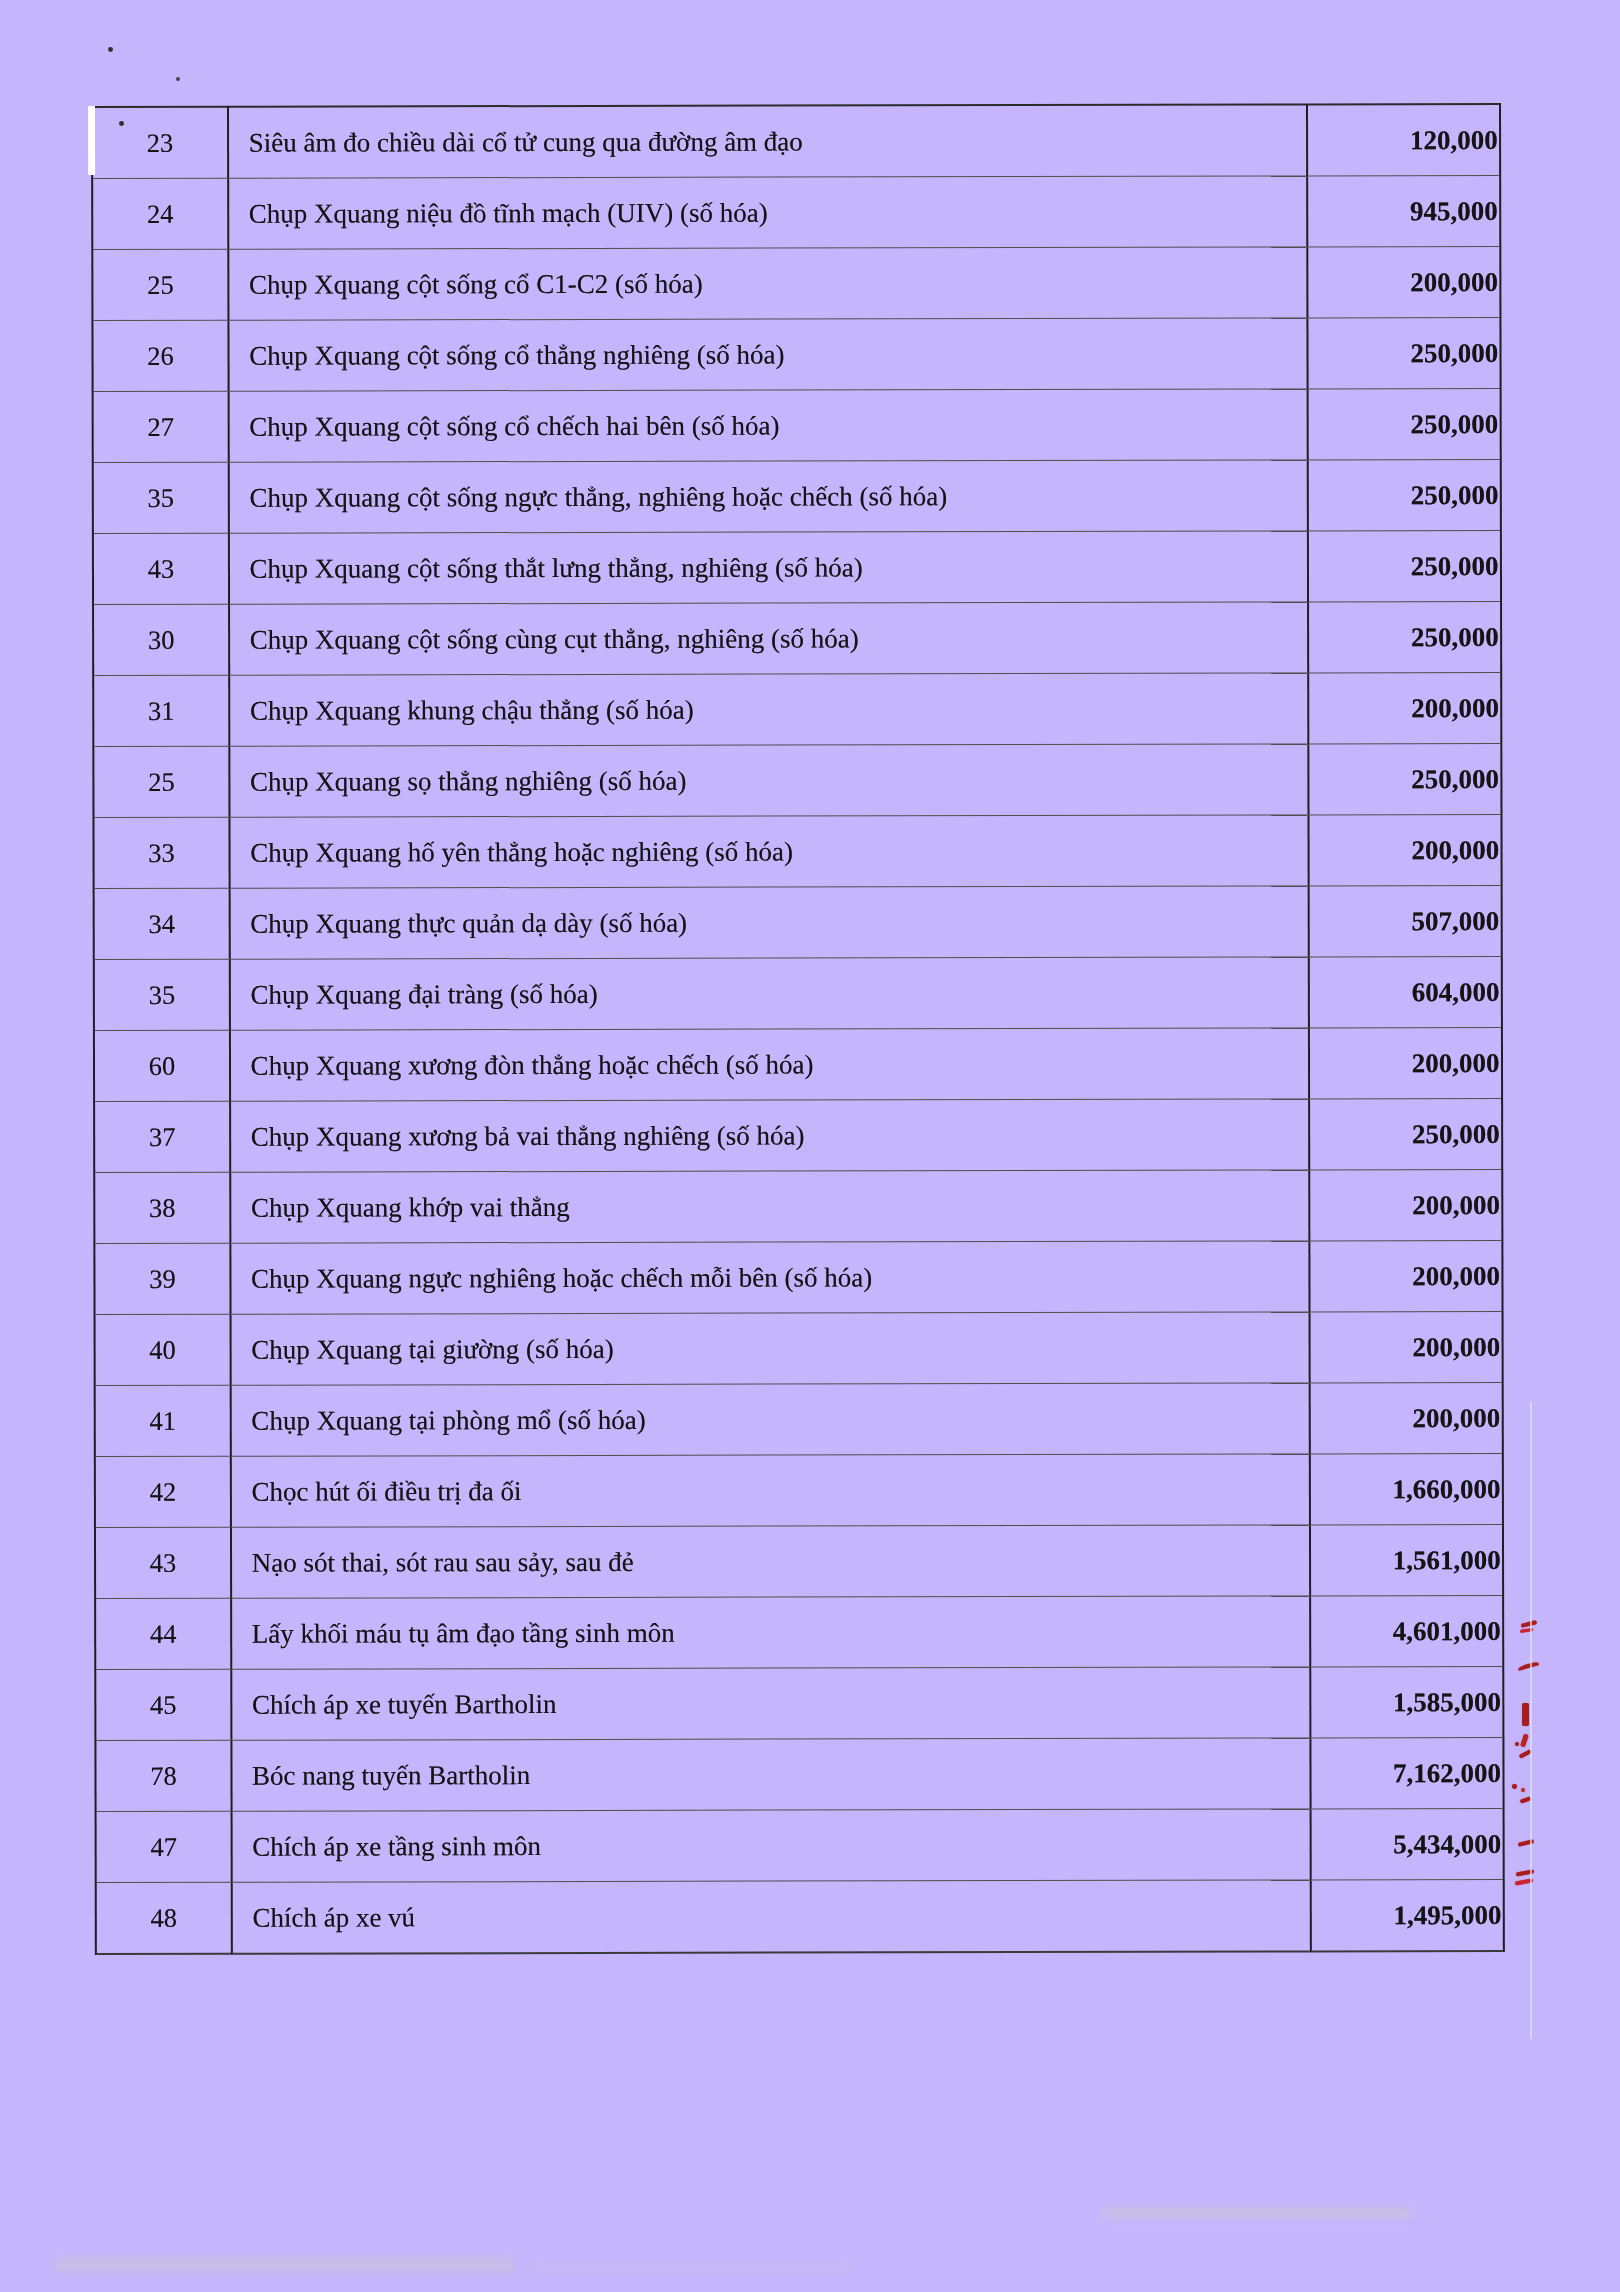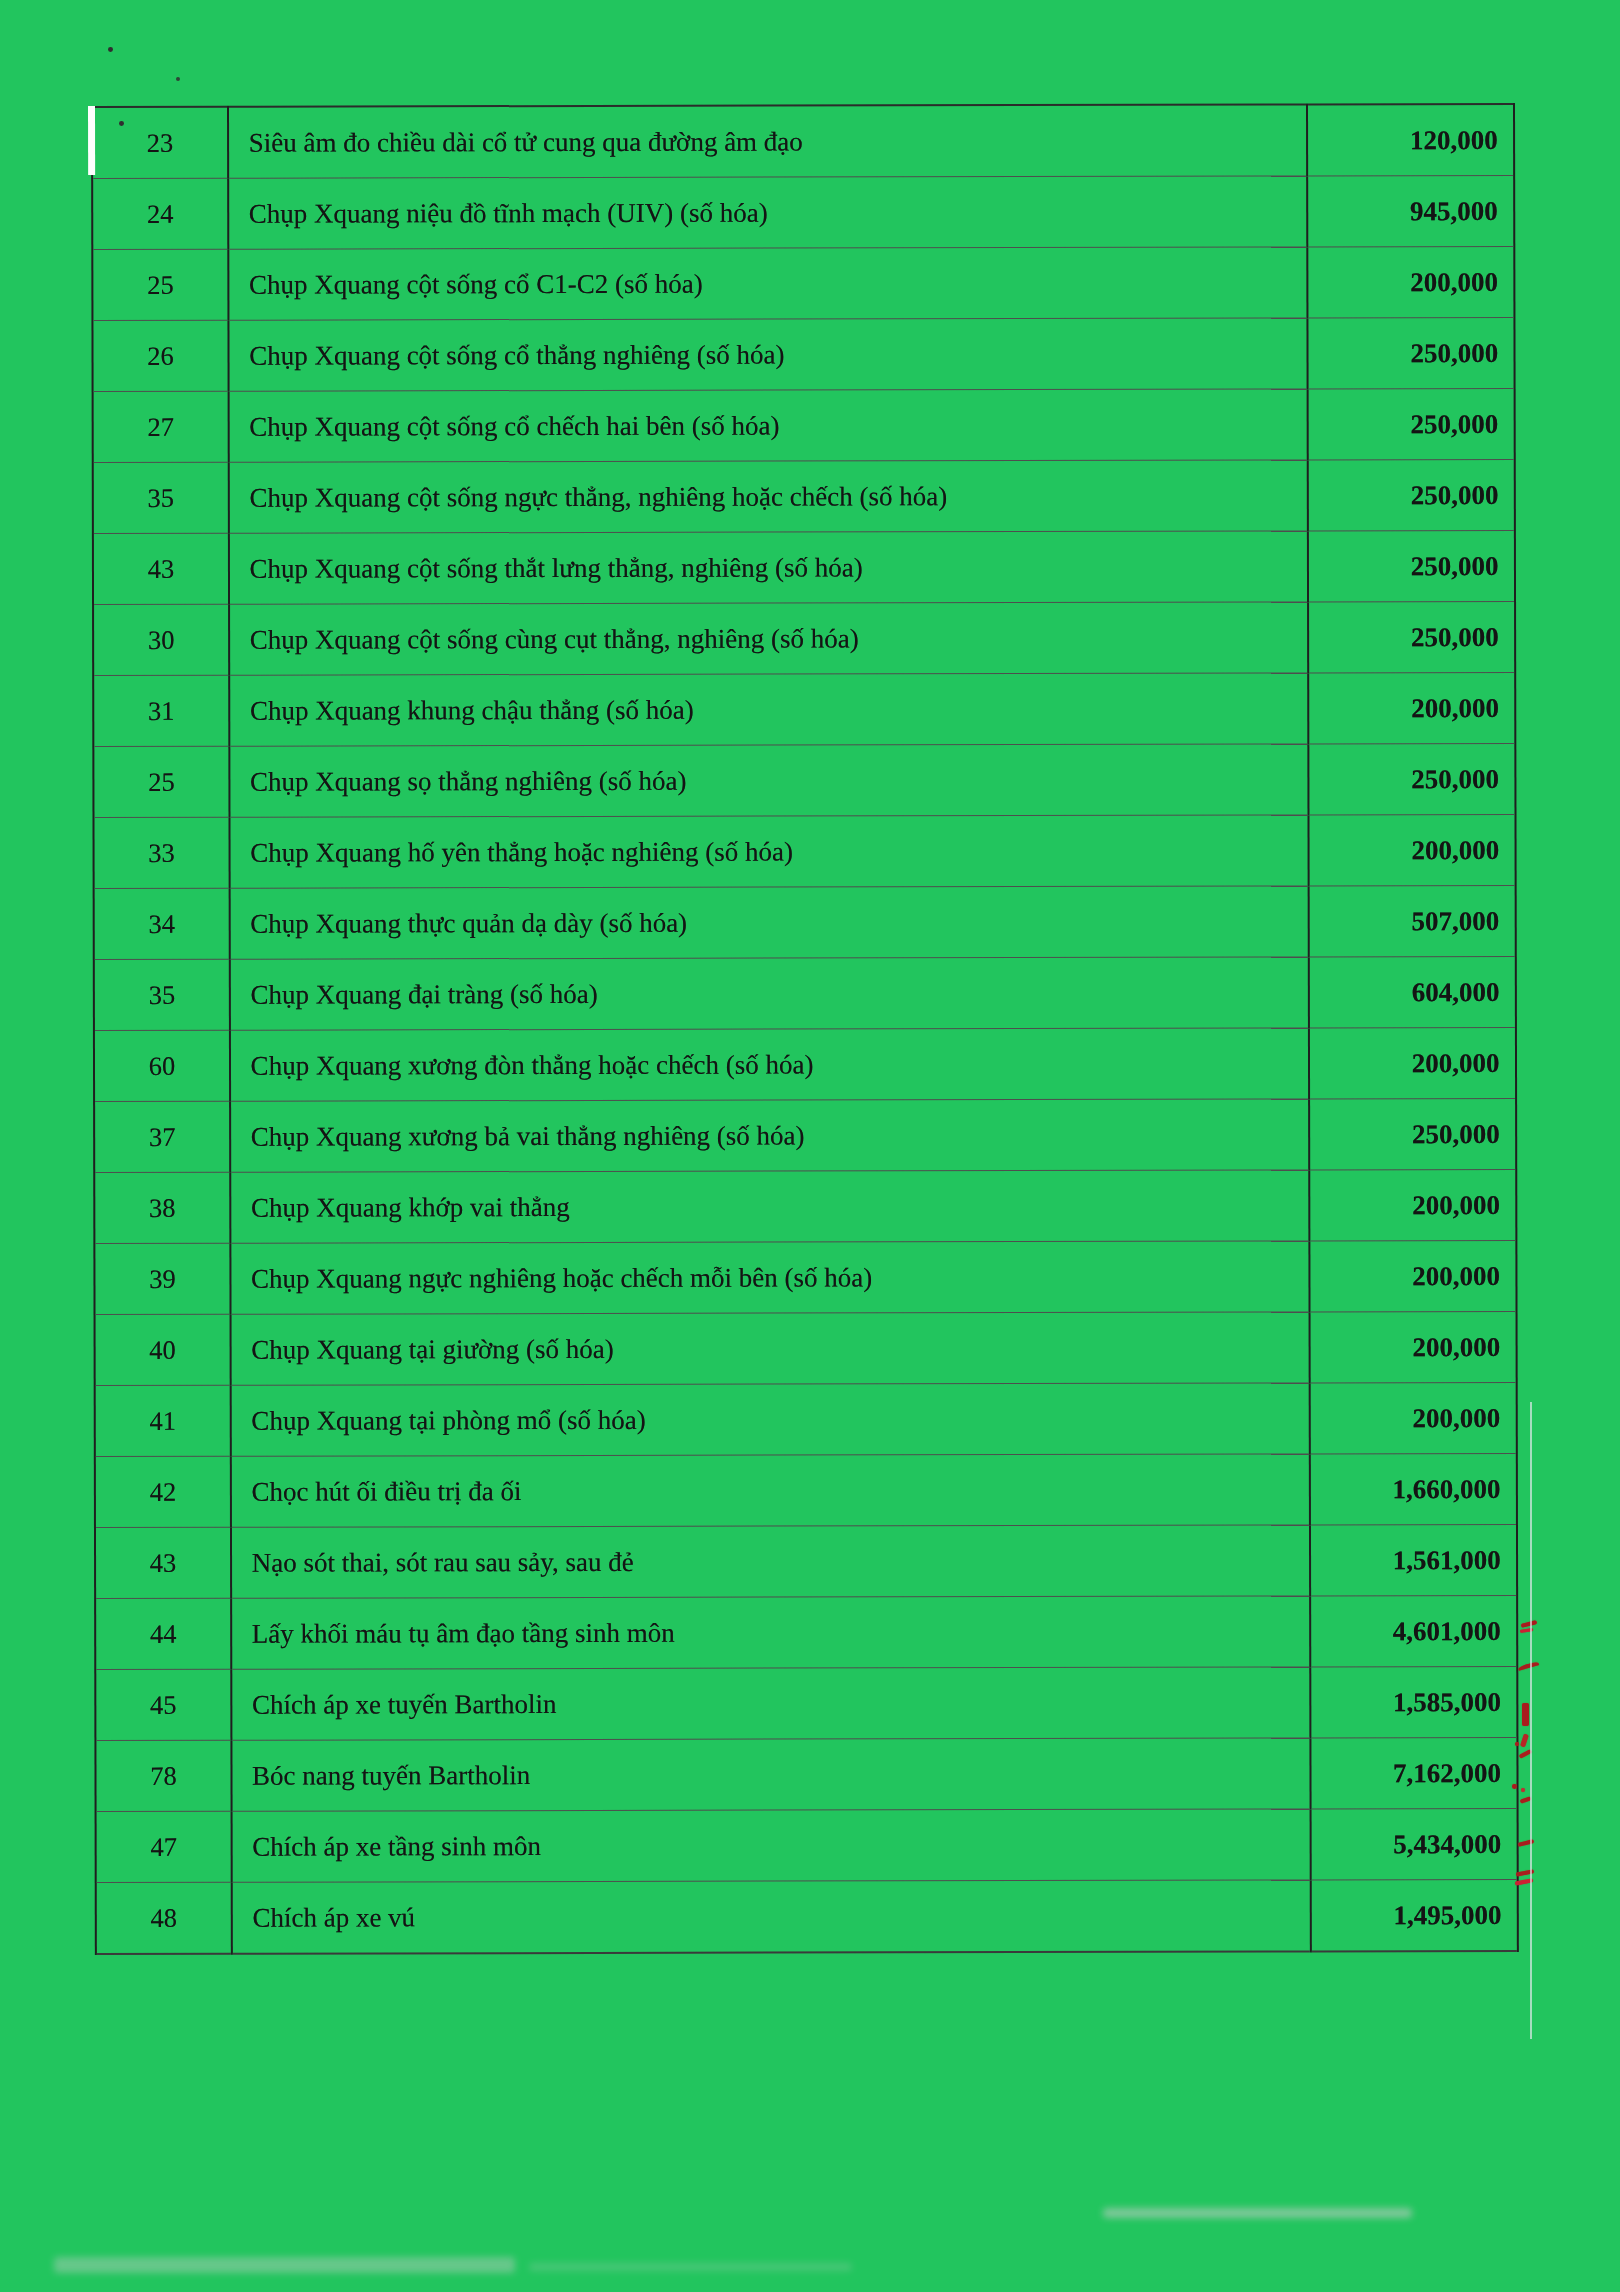--- a/index.html
+++ b/index.html
@@ -1,18 +1,18 @@
 <!DOCTYPE html>
 <html><head>
 <meta charset="utf-8">
 <style>
   html,body { margin:0; padding:0; background:#ffffff; }
   .page {
     position:relative; width:1620px; height:2293px;
-    background:#22c55e; overflow:hidden;
+    background:#c4b5fd; overflow:hidden;
     font-family:"Liberation Serif","DejaVu Serif",serif;
   }
 
   
   .table-wrap {
     position:absolute; left:91px; top:106px; width:1378px;
     transform:rotate(-0.12deg); transform-origin:top left;
   }
   table.price-table {
     border-collapse:collapse; width:100%; table-layout:fixed;
@@ -29,21 +29,21 @@
   .price-table tr:first-child td { border-top:none; }
   .c-no {
     width:132px; text-align:center; font-size:26.5px;
     border-left:2.4px solid #1f1f1f; border-right:2.4px solid #1f1f1f;
   }
   .c-name {
     width:1056px; padding-left:19.6px; font-size:27px;
     border-right:2.4px solid #1f1f1f;
   }
   .c-price {
-    width:189px; text-align:right; padding-right:15px;
+    width:189px; text-align:right; padding-right:1px;
     font-size:27px; font-weight:600;
     border-right:2.4px solid #1f1f1f;
   }
   
   .patch-left {
     position:absolute; left:-2.9px; top:0; width:6.9px; height:69px; background:#fefefe;
   }
 
   
   .speck { position:absolute; background:#2f2f2f; border-radius:50%; }

